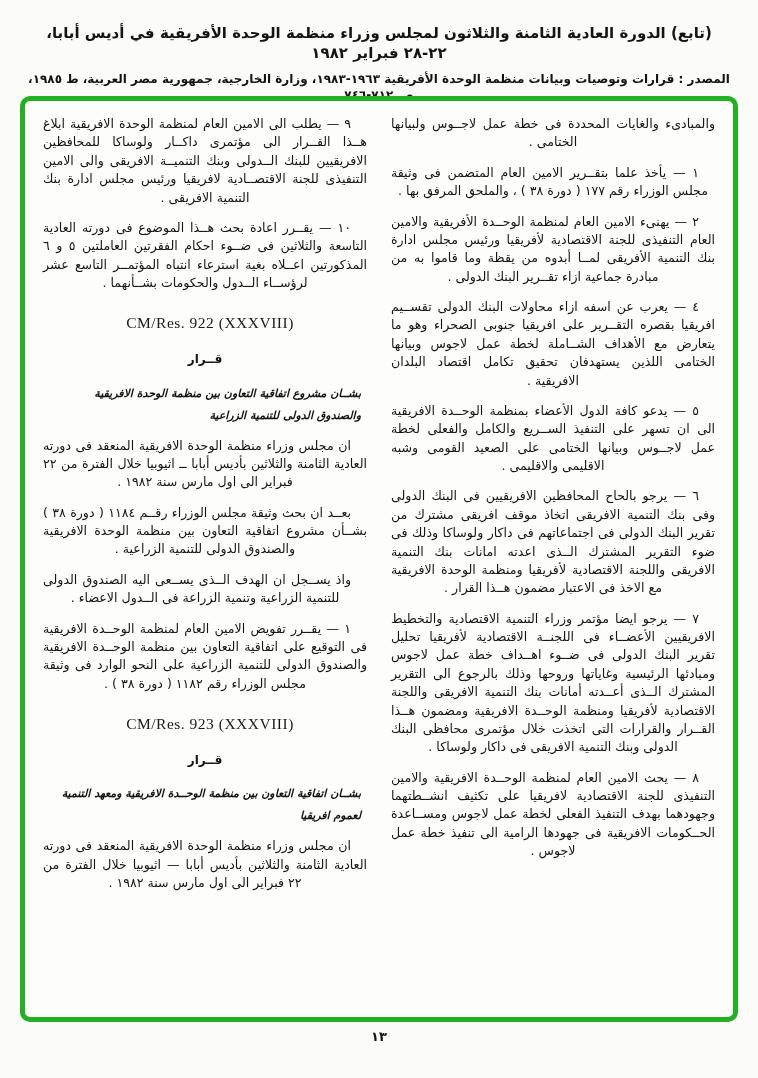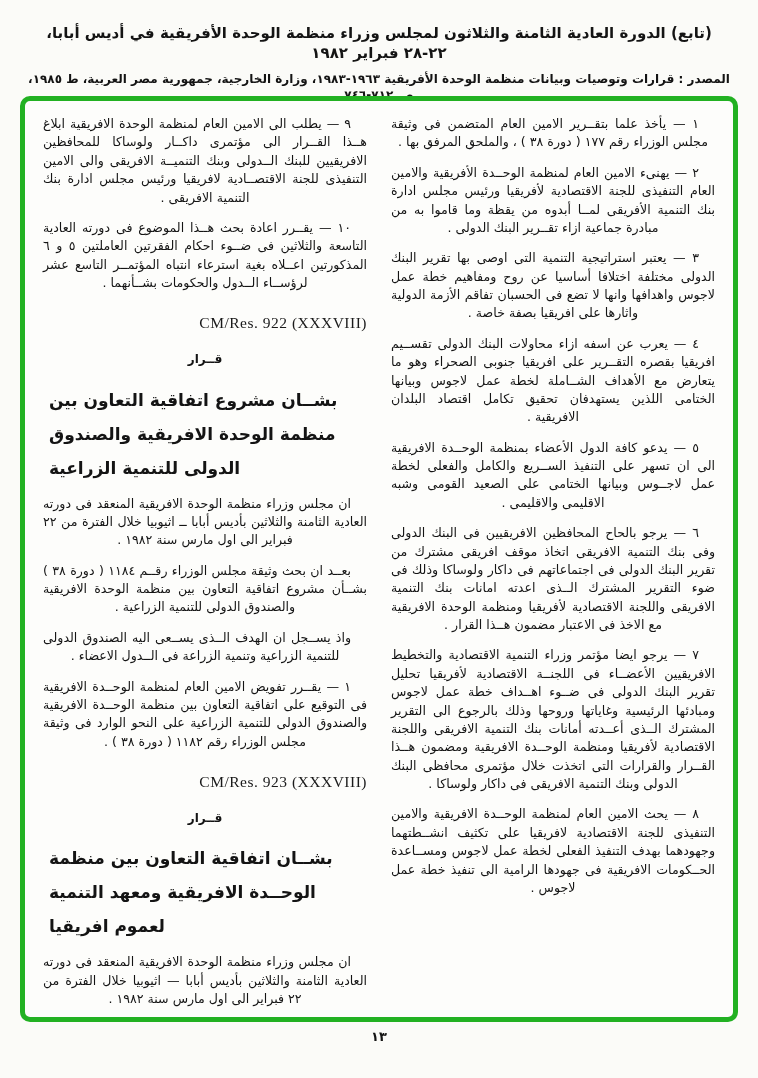--- a/index.html
+++ b/index.html
@@ -48,34 +48,35 @@
   }
   p.body{
     margin:0 0 12px 0;
     text-indent:16px;
     text-align:justify;
     text-align-last:center;
   }
   p.body.cont{text-indent:0;}
 
   .res-code{
-    direction:ltr;text-align:right;
+    direction:ltr;text-align:center;
     font-family:"Liberation Serif","DejaVu Serif",serif;
     font-size:15.5px;color:#1a1a1a;
     margin:20px 0 6px 0;padding-left:10px;
     letter-spacing:.5px;
   }
   .qarar{
     text-align:center;font-weight:bold;
     font-size:12px;margin:16px 0 14px 0;
   }
   .subject{
-    text-align:left;font-weight:bold;
-    font-size:17px;line-height:2.0;
+    text-align:right;font-weight:bold;
+    font-size:11px;line-height:2.0;
     margin:0 6px 10px 6px;
+    font-style:italic;
   }
 
   
   .pagenum{
     position:absolute;left:0;bottom:12px;width:100%;
     text-align:center;direction:rtl;
     font-size:13px;font-weight:bold;
   }
 </style>
 </head>
@@ -85,23 +86,23 @@
 
   <div class="hdr">
     <div class="hdr-line1">(تابع) الدورة العادية الثامنة والثلاثون لمجلس وزراء منظمة الوحدة الأفريقية في أديس أبابا، ٢٢-٢٨ فبراير ١٩٨٢</div>
     <div class="hdr-line2">المصدر : قرارات وتوصيات وبيانات منظمة الوحدة الأفريقية ١٩٦٣-١٩٨٣، وزارة الخارجية، جمهورية مصر العربية، ط ١٩٨٥، ص ٧١٢-٧٤٦</div>
   </div>
 
   <div class="frame">
     <div class="cols">
 
       <div class="col">
+        <p class="body cont">والمبادىء والغايات المحددة فى خطة عمل لاجــوس ولبيانها الختامى .</p>
         <p class="body">١ — يأخذ علما بتقــرير الامين العام المتضمن فى وثيقة مجلس الوزراء رقم ١٧٧ ( دورة ٣٨ ) ، والملحق المرفق بها .</p>
         <p class="body">٢ — يهنىء الامين العام لمنظمة الوحــدة الأفريقية والامين العام التنفيذى للجنة الاقتصادية لأفريقيا ورئيس مجلس ادارة بنك التنمية الأفريقى لمــا أبدوه من يقظة وما قاموا به من مبادرة جماعية ازاء تقــرير البنك الدولى .</p>
-        <p class="body">٣ — يعتبر استراتيجية التنمية التى اوصى بها تقرير البنك الدولى مختلفة اختلافا أساسيا عن روح ومفاهيم خطة عمل لاجوس واهدافها وانها لا تضع فى الحسبان تفاقم الأزمة الدولية واثارها على افريقيا بصفة خاصة .</p>
         <p class="body">٤ — يعرب عن اسفه ازاء محاولات البنك الدولى تقســيم افريقيا بقصره التقــرير على افريقيا جنوبى الصحراء وهو ما يتعارض مع الأهداف الشــاملة لخطة عمل لاجوس وبيانها الختامى اللذين يستهدفان تحقيق تكامل اقتصاد البلدان الافريقية .</p>
         <p class="body">٥ — يدعو كافة الدول الأعضاء بمنظمة الوحــدة الافريقية الى ان تسهر على التنفيذ الســريع والكامل والفعلى لخطة عمل لاجــوس وبيانها الختامى على الصعيد القومى وشبه الاقليمى والاقليمى .</p>
         <p class="body">٦ — يرجو بالحاح المحافظين الافريقيين فى البنك الدولى وفى بنك التنمية الافريقى اتخاذ موقف افريقى مشترك من تقرير البنك الدولى فى اجتماعاتهم فى داكار ولوساكا وذلك فى ضوء التقرير المشترك الــذى اعدته امانات بنك التنمية الافريقى واللجنة الاقتصادية لأفريقيا ومنظمة الوحدة الافريقية مع الاخذ فى الاعتبار مضمون هــذا القرار .</p>
         <p class="body">٧ — يرجو ايضا مؤتمر وزراء التنمية الاقتصادية والتخطيط الافريقيين الأعضــاء فى اللجنــة الاقتصادية لأفريقيا تحليل تقرير البنك الدولى فى ضــوء اهــداف خطة عمل لاجوس ومبادئها الرئيسية وغاياتها وروحها وذلك بالرجوع الى التقرير المشترك الــذى أعــدته أمانات بنك التنمية الافريقى واللجنة الاقتصادية لأفريقيا ومنظمة الوحــدة الافريقية ومضمون هــذا القــرار والقرارات التى اتخذت خلال مؤتمرى محافظى البنك الدولى وبنك التنمية الافريقى فى داكار ولوساكا .</p>
         <p class="body">٨ — يحث الامين العام لمنظمة الوحــدة الافريقية والامين التنفيذى للجنة الاقتصادية لافريقيا على تكثيف انشــطتهما وجهودهما بهدف التنفيذ الفعلى لخطة عمل لاجوس ومســاعدة الحــكومات الافريقية فى جهودها الرامية الى تنفيذ خطة عمل لاجوس .</p>
       </div>
 
       <div class="col">
         <p class="body">٩ — يطلب الى الامين العام لمنظمة الوحدة الافريقية ابلاغ هــذا القــرار الى مؤتمرى داكــار ولوساكا للمحافظين الافريقيين للبنك الــدولى وبنك التنميــة الافريقى والى الامين التنفيذى للجنة الاقتصــادية لافريقيا ورئيس مجلس ادارة بنك التنمية الافريقى .</p>
         <p class="body">١٠ — يقــرر اعادة بحث هــذا الموضوع فى دورته العادية التاسعة والثلاثين فى ضــوء احكام الفقرتين العاملتين ٥ و ٦ المذكورتين اعــلاه بغية استرعاء انتباه المؤتمــر التاسع عشر لرؤســاء الــدول والحكومات بشــأنهما .</p>

